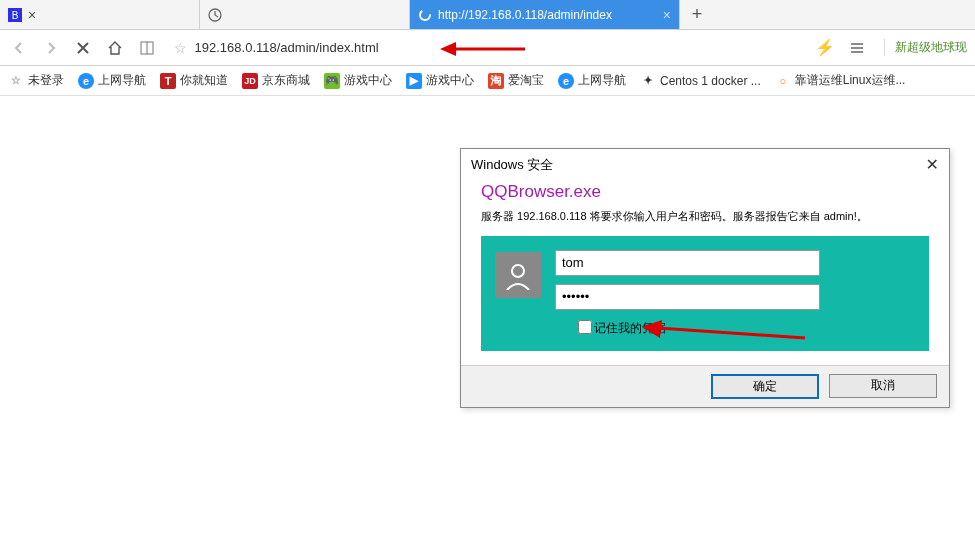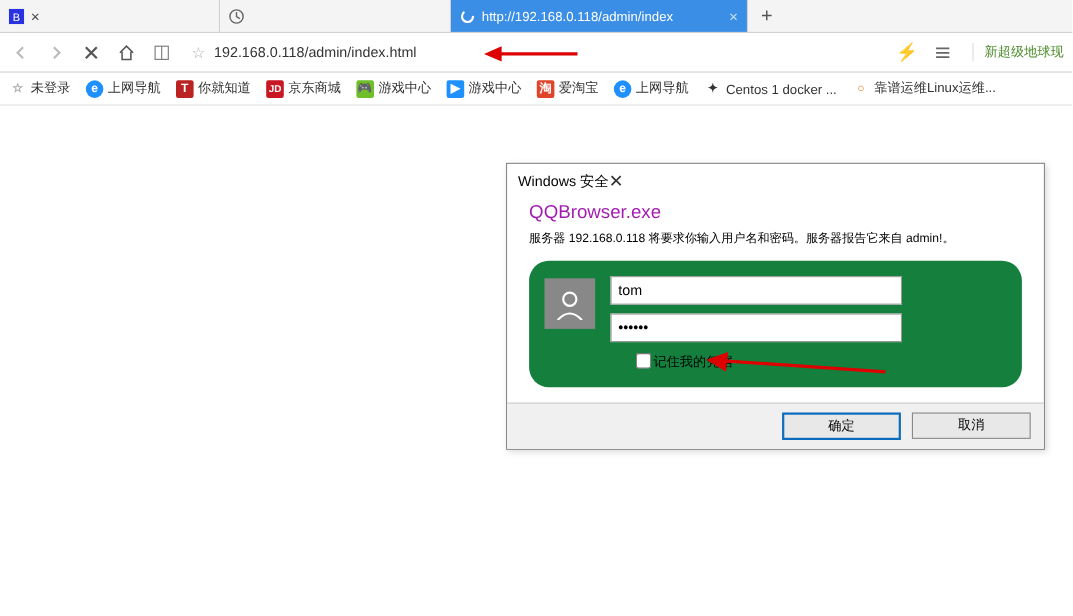--- a/index.html
+++ b/index.html
@@ -28,26 +28,26 @@
     .bm { display: flex; align-items: center; gap: 4px; color: #333; cursor: pointer; white-space: nowrap; }
     .bm-icon { width: 16px; height: 16px; display: inline-flex; align-items: center; justify-content: center; font-size: 11px; border-radius: 2px; color: #fff; font-weight: bold; }
 
     
     .arrow1, .arrow2 { position: absolute; pointer-events: none; }
     .arrow1 { left: 440px; top: 38px; }
     .arrow2 { left: 640px; top: 318px; }
 
     
     .dialog { position: absolute; left: 460px; top: 148px; width: 490px; background: #fff; border: 1px solid #888; box-shadow: 2px 2px 6px rgba(0,0,0,0.15); }
-    .dlg-title { display: flex; align-items: center; justify-content: flex-start; padding: 6px 10px 4px; font-size: 13px; }
+    .dlg-title { display: flex; align-items: center; justify-content: space-between; padding: 6px 10px 4px; font-size: 13px; }
     .dlg-close { font-size: 16px; cursor: pointer; color: #333; }
     .dlg-body { padding: 4px 20px 14px; }
     .dlg-app { color: #a21caf; font-size: 17px; margin-bottom: 6px; }
     .dlg-msg { font-size: 11px; line-height: 1.6; margin-bottom: 10px; }
-    .dlg-cred { background: #15803d; padding: 14px; display: flex; gap: 14px; align-items: flex-start; margin-top: 8px; border-radius: 18px; }
+    .dlg-cred { background: #14b8a6; padding: 14px; display: flex; gap: 14px; align-items: flex-start; margin-top: 8px; }
     .avatar-box { width: 46px; height: 46px; background: #888; display: flex; align-items: center; justify-content: center; margin-top: 2px; }
     .cred-fields { flex: 1; display: flex; flex-direction: column; gap: 8px; }
     .cred-fields input[type=text], .cred-fields input[type=password] { height: 26px; border: 1px solid #999; padding: 0 6px; font-size: 13px; outline: none; background: #fff; width: 265px; }
     .remember { display: flex; align-items: flex-start; gap: 2px; font-size: 12px; margin-top: 2px; padding-left: 23px; }
     .remember input { width: 14px; height: 14px; }
     .dlg-btns { border-top: 1px solid #ccc; background: #f0f0f0; padding: 8px 12px; display: flex; justify-content: flex-end; gap: 10px; }
     .btn { width: 108px; height: 24px; font-size: 12px; border: 1px solid #888; background: #e8e8e8; cursor: pointer; }
     .btn.primary { border: 2px solid #0a6bbf; background: #e8e8e8; height: 25px; }
 
     svg { display: block; }

